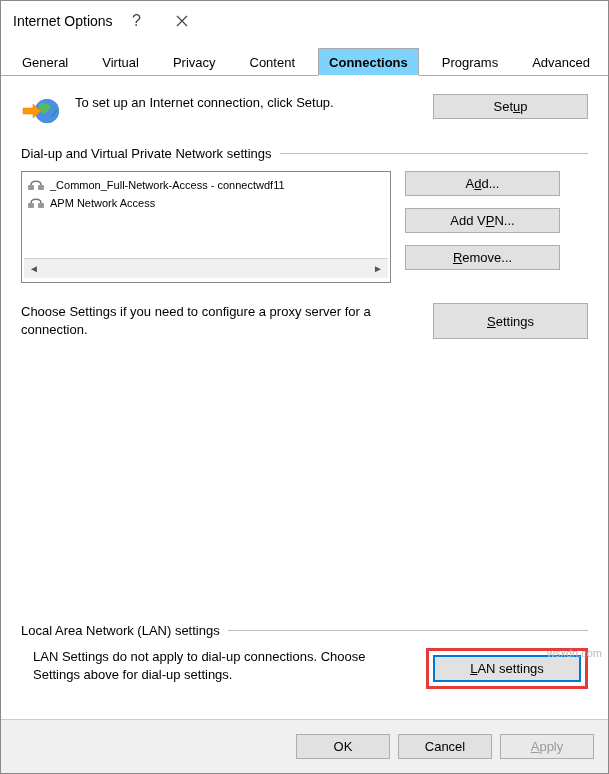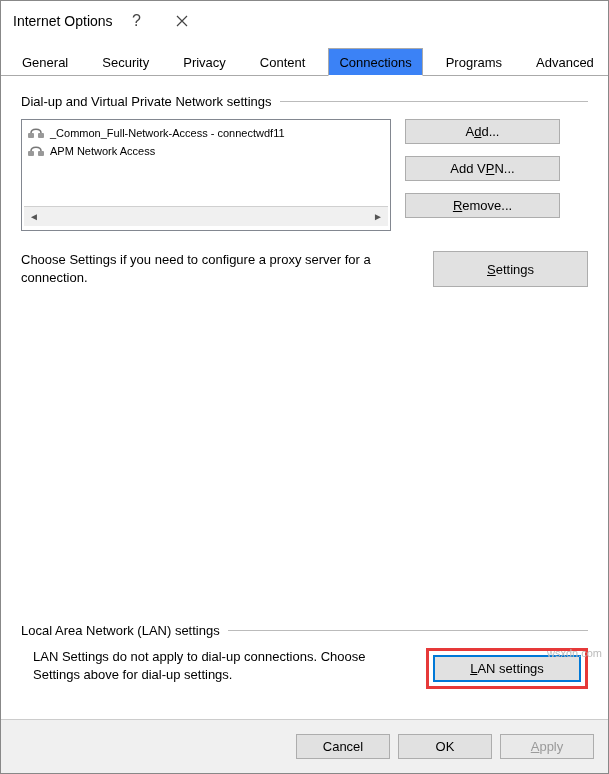--- a/index.html
+++ b/index.html
@@ -5,21 +5,21 @@
     * { box-sizing: border-box; margin: 0; padding: 0; }
     body { font-family: 'Segoe UI', Tahoma, sans-serif; font-size: 13px; background: #fff; width: 609px; }
     .window { border: 1px solid #888; width: 609px; height: 774px; display: flex; flex-direction: column; }
     .titlebar { display: flex; align-items: center; justify-content: flex-start; height: 40px; padding: 0 0 0 12px; }
     .titlebar .title { font-size: 14px; color: #000; }
     .titlebar .controls { display: flex; height: 100%; }
     .titlebar .ctrl { width: 46px; display: flex; align-items: center; justify-content: center; font-size: 15px; color: #444; font-family: Arial, sans-serif; }
     .titlebar .ctrl svg { display:block; }
     .tabs { display: flex; border-bottom: 1px solid #aaa; padding: 6px 10px 0 10px; gap:12px; }
     .tab { padding: 6px 10px 5px; border: 1px solid transparent; border-bottom: none; font-size: 13px; color: #000; position: relative; bottom: -1px; cursor: default; }
-    .tab.active { border-color: #aaa; background: #3b82f6; border-bottom: 1px solid #fff; }
+    .tab.active { border-color: #aaa; background: #7dd3fc; border-bottom: 1px solid #fff; font-weight: bold; }
     .panel { flex: 1; padding: 18px 20px 10px; position: relative; }
     .setup-row { display: flex; align-items: flex-start; gap: 14px; margin-bottom: 18px; }
     .setup-text { flex: 1; font-size: 13px; line-height: 1.4; }
     .btn { border: 1px solid #adadad; background: #e1e1e1; font-size: 13px; padding: 4px 0; min-width: 155px; text-align: center; cursor: default; }
     .btn.disabled { color: #9a9a9a; background:#e9e9e9; }
     .btn .accel { text-decoration: underline; }
     .group-label { font-size: 13px; color: #000; }
     .hr-row { display: flex; align-items: center; gap: 8px; margin-bottom: 10px; }
     .hr-row .line { flex: 1; height: 1px; background: #bbb; }
     .dialup-area { display: flex; gap: 14px; }
@@ -58,30 +58,43 @@
       <div class="ctrl">
         <svg width="12" height="12" viewBox="0 0 12 12">
             <path d="M1 1 L11 11 M11 1 L1 11" stroke="#444" stroke-width="1.2"></path>
           </svg>
       </div>
     </div>
   </div>
 
   <div class="tabs">
     <div class="tab">General</div>
-    <div class="tab">Security</div>
+    <div class="tab">Virtual</div>
     <div class="tab">Privacy</div>
     <div class="tab">Content</div>
     <div class="tab active">Connections</div>
     <div class="tab">Programs</div>
     <div class="tab">Advanced</div>
   </div>
 
   <div class="panel">
 
+    <div class="setup-row">
+      <span class="globe-icon">
+        <svg width="40" height="34" viewBox="0 0 40 34">
+          <circle cx="26" cy="17" r="12" fill="#3a7bd5"></circle>
+          <path d="M14 17 a12 12 0 0 1 24 0 a12 12 0 0 1 -24 0" fill="#4a90e2"></path>
+          <path d="M18 10 q5 -3 12 2 q-2 6 -8 8 q-5 -4 -4 -10" fill="#5cb85c"></path>
+          <path d="M30 22 q4 -2 6 -6" stroke="#2e7d32" stroke-width="1" fill="none"></path>
+          <path d="M2 14 h10 v-4 l8 7 -8 7 v-4 h-10 z" fill="#ff9800" stroke="#e67e00" stroke-width="0.5"></path>
+        </svg>
+      </span>
+      <div class="setup-text">To set up an Internet connection, click Setup.</div>
+      <button class="btn">Set<span class="accel">u</span>p</button>
+    </div>
 
     <div class="hr-row">
       <span class="group-label">Dial-up and Virtual Private Network settings</span>
       <div class="line"></div>
     </div>
 
     <div class="dialup-area">
       <div class="listbox">
         <div class="list-items">
           <div class="list-row">
@@ -133,17 +146,17 @@
         <div class="highlight">
           <button class="btn"><span></span><span class="accel">L</span><span>AN settings</span></button>
         </div>
       </div>
     </div>
 
     <div class="watermark">wsxdn.com</div>
   </div>
 
   <div class="footer">
+    <button class="btn">OK</button>
     <button class="btn">Cancel</button>
-    <button class="btn">OK</button>
     <button class="btn disabled"><span></span><span class="accel">A</span><span>pply</span></button>
   </div>
 </div>
 
 </body></html>

